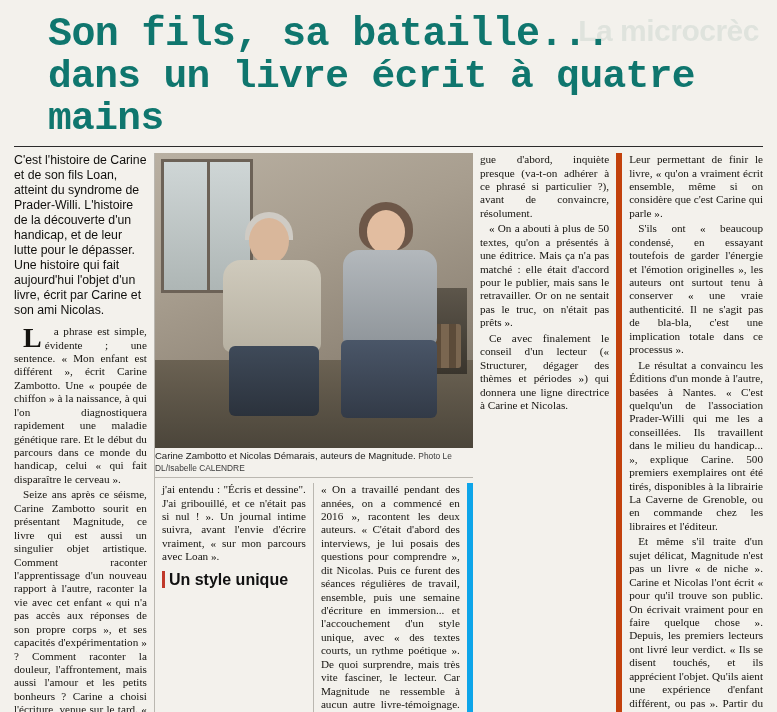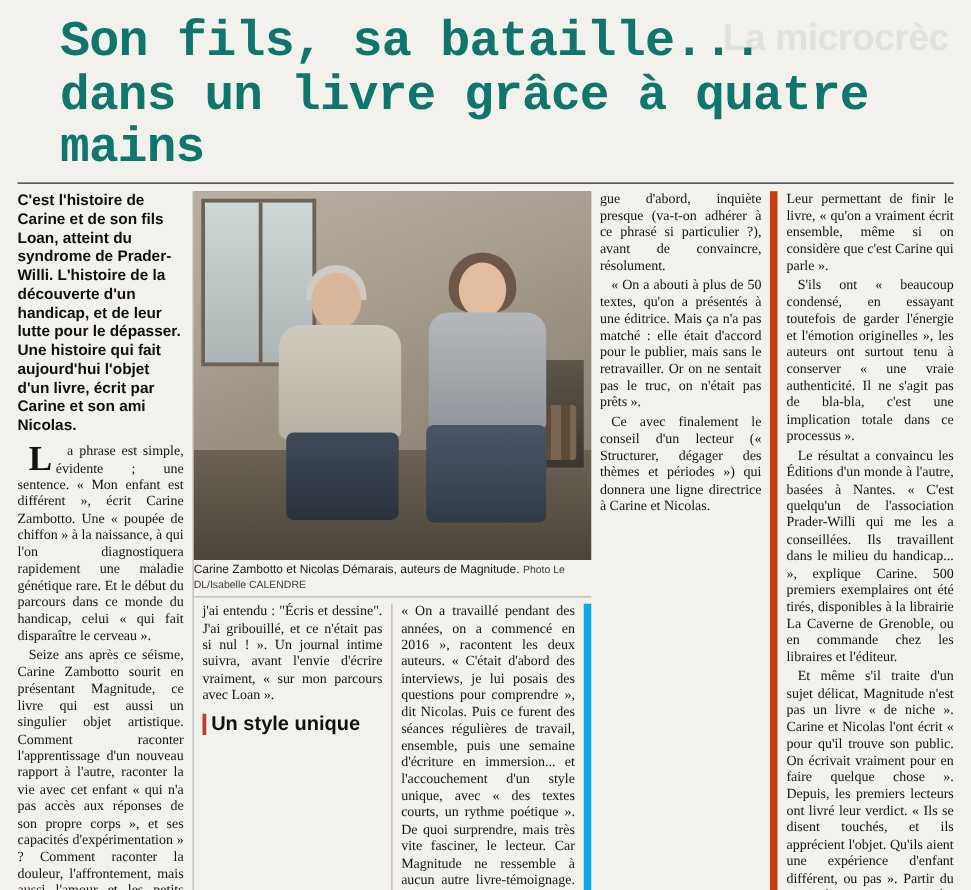--- a/index.html
+++ b/index.html
@@ -72,21 +72,21 @@
   .col p.noind { text-indent: 0; }
 
   .col-left  { width: 152px; padding-right: 7px; border-right: 1px solid #bab7b0; }
   .col-mid   { width: 160px; padding: 0 7px; border-right: 1px solid #bab7b0; }
   .col-mid2  { width: 160px; padding: 0 7px; border-right: 6px solid #0ea5e9; }
   .col-right { width: 152px; padding-left: 7px; }
   .center-block { width: 318px; }
 
   .chapo {
     font-family: "Liberation Sans", sans-serif;
-    font-weight: bold;
+    font-weight: normal;
     font-size: 12.3px;
     line-height: 1.22;
     text-align: left;
     margin: 0 0 7px 0;
     color: #100f0d;
   }
   .dropcap-para {
     text-indent: 0;
   }
   .dropcap {
@@ -196,21 +196,21 @@
 </style>
 </head>
 <body>
 
 <div class="page">
 
   <div class="ghost">La microcrèc</div>
 
   <h1 class="headline">
     <span class="l1">Son fils, sa bataille...</span>
-    <span class="l2">dans un livre grâce à quatre mains</span>
+    <span class="l2">dans un livre écrit à quatre mains</span>
   </h1>
 
   <hr class="rule">
 
   <div class="cols">
 
     <div class="col col-left">
       <div class="chapo">C'est l'histoire de Carine et de son fils Loan, atteint du syndrome de Prader-Willi. L'histoire de la découverte d'un handicap, et de leur lutte pour le dépasser. Une histoire qui fait aujourd'hui l'objet d'un livre, écrit par Carine et son ami Nicolas.</div>
       <p class="dropcap-para">
         <span class="dropcap">L</span><span>a phrase est simple, évidente ; une sentence. « Mon enfant est différent », écrit Carine Zambotto. Une « poupée de chiffon » à la naissance, à qui l'on diagnostiquera rapidement une maladie génétique rare. Et le début du parcours dans ce monde du handicap, celui « qui fait disparaître le cerveau ».</span>

